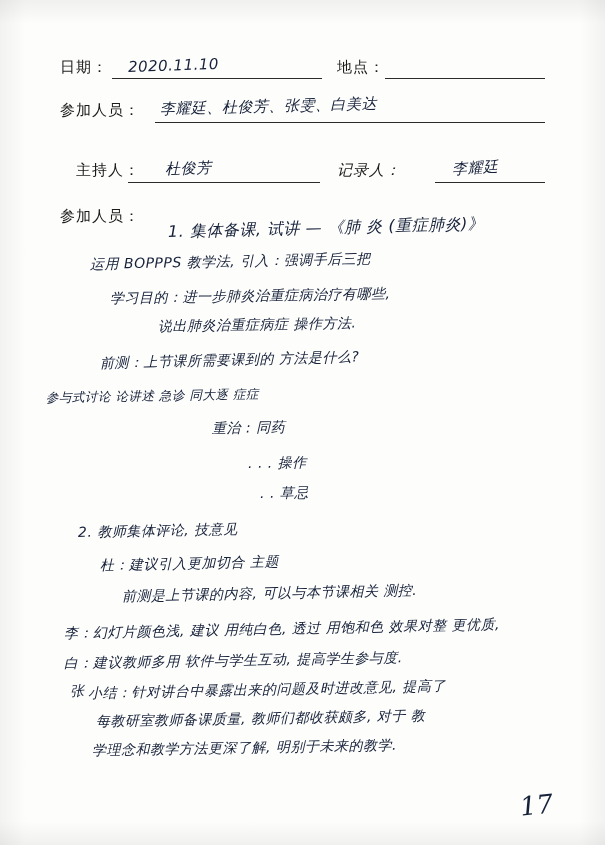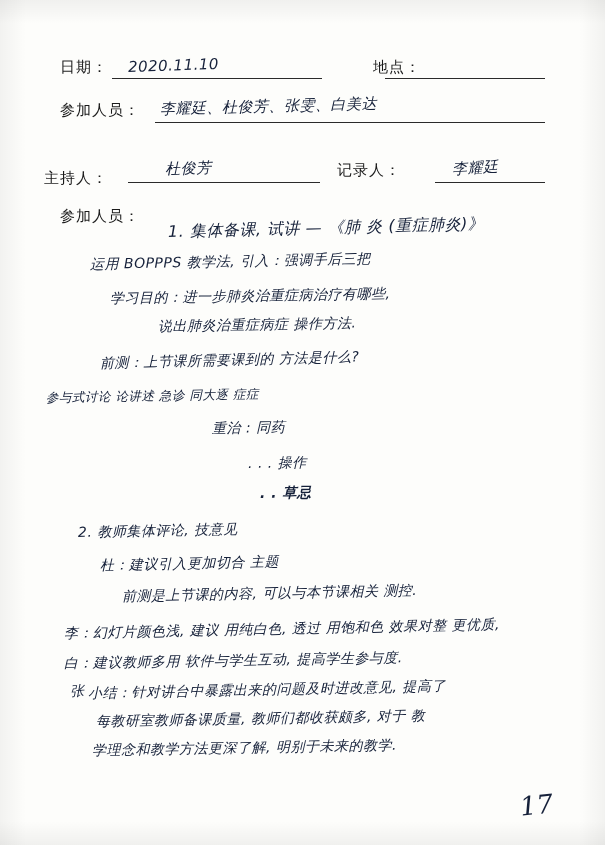--- a/index.html
+++ b/index.html
@@ -62,24 +62,24 @@
     font-style: italic;
     transform: rotate(-6deg);
   }
 </style>
 </head>
 <body>
 
 <div id="page">
 
   <div class="printed" style="left:60px; top:58px;">日期：</div>
-  <div class="printed" style="left:337px; top:58px;margin-left:36px;">地点：</div>
+  <div class="printed" style="left:337px; top:58px;">地点：</div>
   <div class="printed" style="left:60px; top:101px;text-align:center;">参加人员：</div>
-  <div class="printed" style="left:44px; top:161px;margin-top:8px;">主持人：</div>
-  <div class="printed" style="left:337px; top:161px;">记录人：</div>
+  <div class="printed" style="left:76px; top:161px;">主持人：</div>
+  <div class="printed" style="left:337px; top:161px;font-style:italic;">记录人：</div>
   <div class="printed" style="left:60px; top:207px;">参加人员：</div>
 
   <div class="rule" style="left:112px; top:78px; width:210px;"></div>
   <div class="rule" style="left:385px; top:78px; width:160px;"></div>
   <div class="rule" style="left:155px; top:122px; width:390px;"></div>
   <div class="rule" style="left:128px; top:182px; width:192px;"></div>
   <div class="rule" style="left:435px; top:182px; width:110px;"></div>
 
   <div class="hand" style="left:128px; top:58px; transform:rotate(-2deg); font-size:15px;">2020.11.10</div>
   <div class="hand" style="left:398px; top:58px; transform:rotate(-2deg); font-size:15px;"></div>
@@ -89,21 +89,21 @@
 
   <div id="body-lines">
       <div class="hand lg" style="left: 168px; top: 222px; transform: rotate(-1.5deg);">1. 集体备课, 试讲 — 《肺 炎 (重症肺炎)》</div>
       <div class="hand" style="left: 90px; top: 256px; transform: rotate(-1.2deg);">运用 BOPPPS 教学法, 引入：强调手后三把</div>
       <div class="hand" style="left: 110px; top: 290px; transform: rotate(-1deg);">学习目的：进一步肺炎治重症病治疗有哪些,</div>
       <div class="hand" style="left: 158px; top: 318px; transform: rotate(-1deg);">说出肺炎治重症病症 操作方法.</div>
       <div class="hand" style="left: 100px; top: 355px; transform: rotate(-1.5deg);">前测：上节课所需要课到的 方法是什么?</div>
       <div class="hand sm" style="left: 46px; top: 390px; transform: rotate(-1deg);">参与式讨论 论讲述  急诊 同大逐 症症</div>
       <div class="hand" style="left: 212px; top: 420px; transform: rotate(-1deg);">重治 : 同药</div>
       <div class="hand" style="left: 248px; top: 455px; transform: rotate(-1deg);">. . . 操作</div>
-      <div class="hand" style="left: 260px; top: 485px; transform: rotate(-1deg); font-weight: bold;">. . 草忌</div>
+      <div class="hand" style="left: 260px; top: 485px; transform: rotate(-1deg);">. . 草忌</div>
       <div class="hand" style="left: 78px; top: 524px; transform: rotate(-1.2deg);">2. 教师集体评论, 技意见</div>
       <div class="hand" style="left: 100px; top: 557px; transform: rotate(-1.2deg);">杜：建议引入更加切合 主题</div>
       <div class="hand" style="left: 122px; top: 588px; transform: rotate(-1.2deg);">前测是上节课的内容, 可以与本节课相关 测控.</div>
       <div class="hand" style="left: 64px; top: 625px; transform: rotate(-1.2deg);">李：幻灯片颜色浅, 建议 用纯白色, 透过 用饱和色 效果对整 更优质,</div>
       <div class="hand" style="left: 64px; top: 655px; transform: rotate(-1deg);">白：建议教师多用 软件与学生互动, 提高学生参与度.</div>
       <div class="hand" style="left: 88px; top: 685px; transform: rotate(-1.2deg);">小结：针对讲台中暴露出来的问题及时进改意见, 提高了</div>
       <div class="hand" style="left: 96px; top: 713px; transform: rotate(-1deg);">每教研室教师备课质量, 教师们都收获颇多, 对于 教</div>
       <div class="hand" style="left: 92px; top: 742px; transform: rotate(-1deg);">学理念和教学方法更深了解, 明别于未来的教学.</div>
       <div class="hand" style="left: 70px; top: 683px; transform: rotate(-3deg);">张</div>
     </div>

